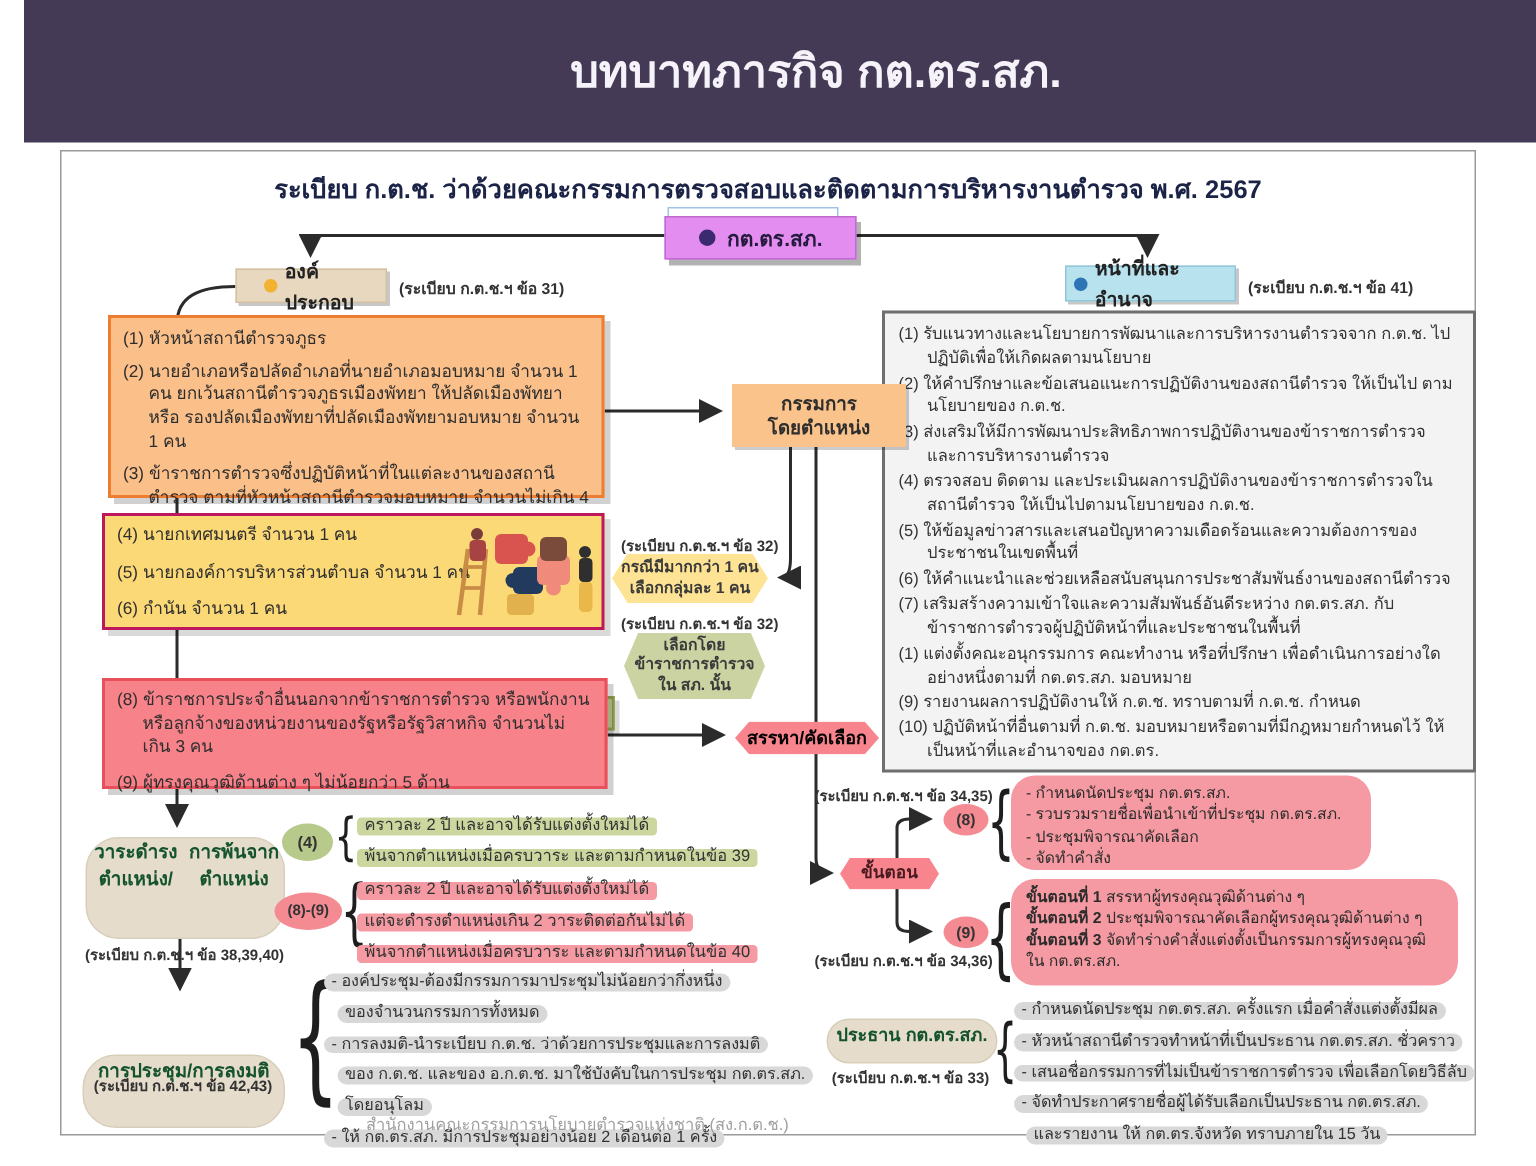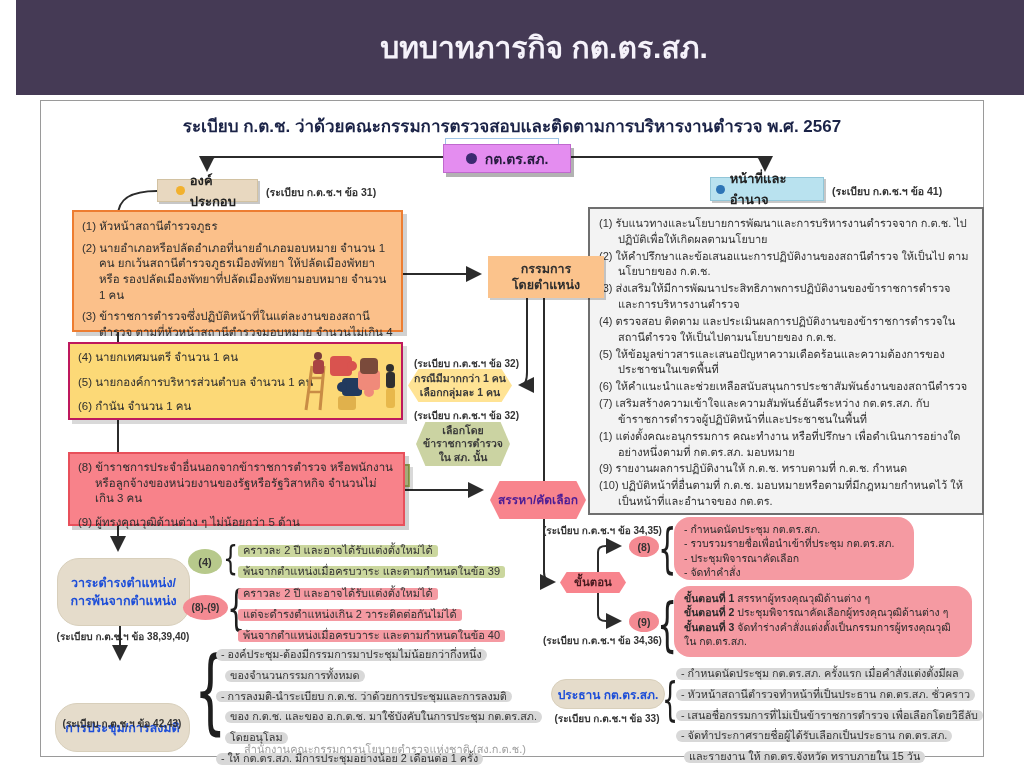--- a/index.html
+++ b/index.html
@@ -44,26 +44,26 @@
            box-sizing:border-box;padding:7px 9px;font-size:11px;line-height:1.44;color:#333;}
   .authbox .itm{margin-bottom:1px;text-indent:-19px;padding-left:19px;}
   
   .exoff{left:488px;top:256px;width:116px;height:42px;background:#fbc38c;box-shadow:2px 2px 0 rgba(0,0,0,.2);
          display:flex;flex-direction:column;align-items:center;justify-content:center;font-weight:700;font-size:12.5px;color:#2e2e2e;line-height:1.3;}
   .hex{clip-path:polygon(10% 0,90% 0,100% 50%,90% 100%,10% 100%,0 50%);
        display:flex;flex-direction:column;align-items:center;justify-content:center;text-align:center;
        font-weight:700;color:#3a3a3a;line-height:1.25;}
   .hexy{left:408px;top:369px;width:104px;height:33px;background:#ffe394;font-size:10.5px;justify-content:center;}
   .hexg{left:416px;top:422px;width:94px;height:44px;background:#cbd3a2;font-size:10.5px;}
-  .hexp1{left:490px;top:481px;width:96px;height:38px;background:#f8848d;font-size:12px;color:#4c1d95;}
+  .hexp1{left:490px;top:481px;width:96px;height:22px;background:#f8848d;font-size:12px;color:#000000;}
   .hexp2{left:560px;top:572px;width:66px;height:21px;background:#f8848d;font-size:11.5px;color:#471a1f;}
   .smref{font-size:10px;font-weight:600;color:#333;white-space:nowrap;}
   
-  .tan{background:#e5dccb;border:1px solid #d8cfbb;border-radius:22px;display:flex;flex-direction:column;
-       align-items:center;justify-content:center;font-weight:700;color:#1d4ed8;text-align:center;}
+  .tan{background:#e5dccb;border:1px solid #d8cfbb;border-radius:22px;display:flex;flex-direction:row;
+       justify-content:center;font-weight:700;color:#14532d;text-align:center;}
   .tenure{left:57px;top:558px;width:131px;height:66px;font-size:12.5px;line-height:1.45;}
   .meetbox{left:55px;top:666px;width:133px;height:47px;font-size:12.5px;margin-top:37px;}
   .chairbox{left:551px;top:679px;width:112px;height:28px;border-radius:15px;font-size:12px;}
   
   .badge{border-radius:50%;display:flex;align-items:center;justify-content:center;font-weight:700;color:#333;}
   .bg-green{background:#b7c98b;}
   .bg-pink{background:#f48a92;}
   
   .hl{display:inline-block;padding:0px 5px 1px 5px;border-radius:3px;font-size:11px;color:#333;margin-bottom:2px;white-space:nowrap;}
   .hl-g{background:#cbd79e;}

